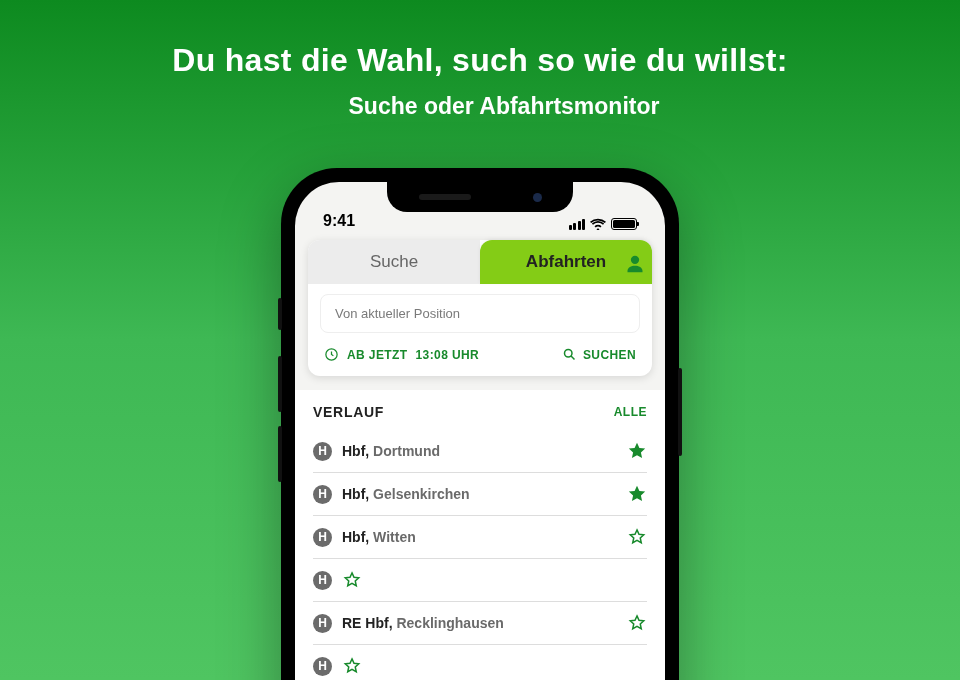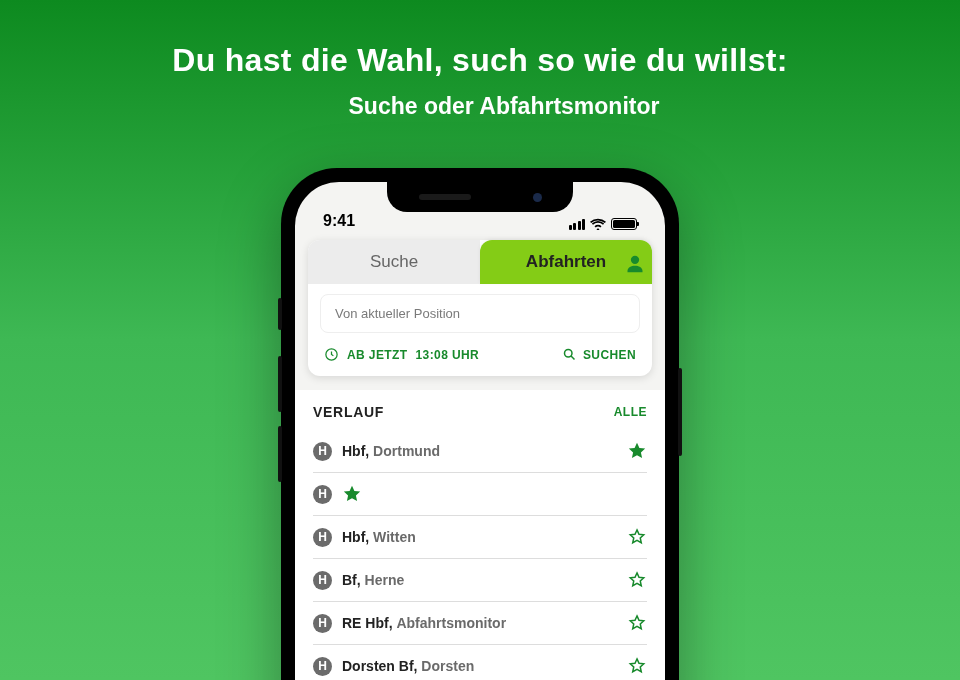--- a/index.html
+++ b/index.html
@@ -271,48 +271,47 @@
       <div id="history-list">
           <div class="history-item">
             <span class="h-badge">H</span>
             <span class="h-name"><b>Hbf,</b> <span class="rest">Dortmund</span></span>
             <span class="star"><svg viewBox="0 0 24 24">
                 <path fill="#188a2c" d="M12 2l2.9 6.3 6.9.7-5.1 4.7 1.4 6.8L12 17l-6.1 3.5 1.4-6.8L2.2 9l6.9-.7z"></path>
               </svg></span>
           </div>
           <div class="history-item">
             <span class="h-badge">H</span>
+            <span class="h-name"><b>Hbf,</b> <span class="rest">Gelsenkirchen</span></span>
             <span class="star"><svg viewBox="0 0 24 24">
                 <path fill="#188a2c" d="M12 2l2.9 6.3 6.9.7-5.1 4.7 1.4 6.8L12 17l-6.1 3.5 1.4-6.8L2.2 9l6.9-.7z"></path>
               </svg></span>
           </div>
           <div class="history-item">
             <span class="h-badge">H</span>
             <span class="h-name"><b>Hbf,</b> <span class="rest">Witten</span></span>
             <span class="star"><svg viewBox="0 0 24 24">
                 <path fill="none" stroke="#188a2c" stroke-width="1.8" d="M12 3.5l2.4 5.2 5.7.6-4.2 3.9 1.2 5.6L12 15.9l-5.1 2.9 1.2-5.6-4.2-3.9 5.7-.6z"></path>
               </svg></span>
           </div>
           <div class="history-item">
             <span class="h-badge">H</span>
-            <span class="h-name"><b>Bf,</b> <span class="rest">Herne</span></span>
             <span class="star"><svg viewBox="0 0 24 24">
                 <path fill="none" stroke="#188a2c" stroke-width="1.8" d="M12 3.5l2.4 5.2 5.7.6-4.2 3.9 1.2 5.6L12 15.9l-5.1 2.9 1.2-5.6-4.2-3.9 5.7-.6z"></path>
               </svg></span>
           </div>
           <div class="history-item">
             <span class="h-badge">H</span>
-            <span class="h-name"><b>RE Hbf,</b> <span class="rest">Abfahrtsmonitor</span></span>
+            <span class="h-name"><b>RE Hbf,</b> <span class="rest">Recklinghausen</span></span>
             <span class="star"><svg viewBox="0 0 24 24">
                 <path fill="none" stroke="#188a2c" stroke-width="1.8" d="M12 3.5l2.4 5.2 5.7.6-4.2 3.9 1.2 5.6L12 15.9l-5.1 2.9 1.2-5.6-4.2-3.9 5.7-.6z"></path>
               </svg></span>
           </div>
           <div class="history-item">
             <span class="h-badge">H</span>
-            <span class="h-name"><b>Dorsten Bf,</b> <span class="rest">Dorsten</span></span>
             <span class="star"><svg viewBox="0 0 24 24">
                 <path fill="none" stroke="#188a2c" stroke-width="1.8" d="M12 3.5l2.4 5.2 5.7.6-4.2 3.9 1.2 5.6L12 15.9l-5.1 2.9 1.2-5.6-4.2-3.9 5.7-.6z"></path>
               </svg></span>
           </div>
         </div>
     </div>
 
   </div>
 </div>
 

